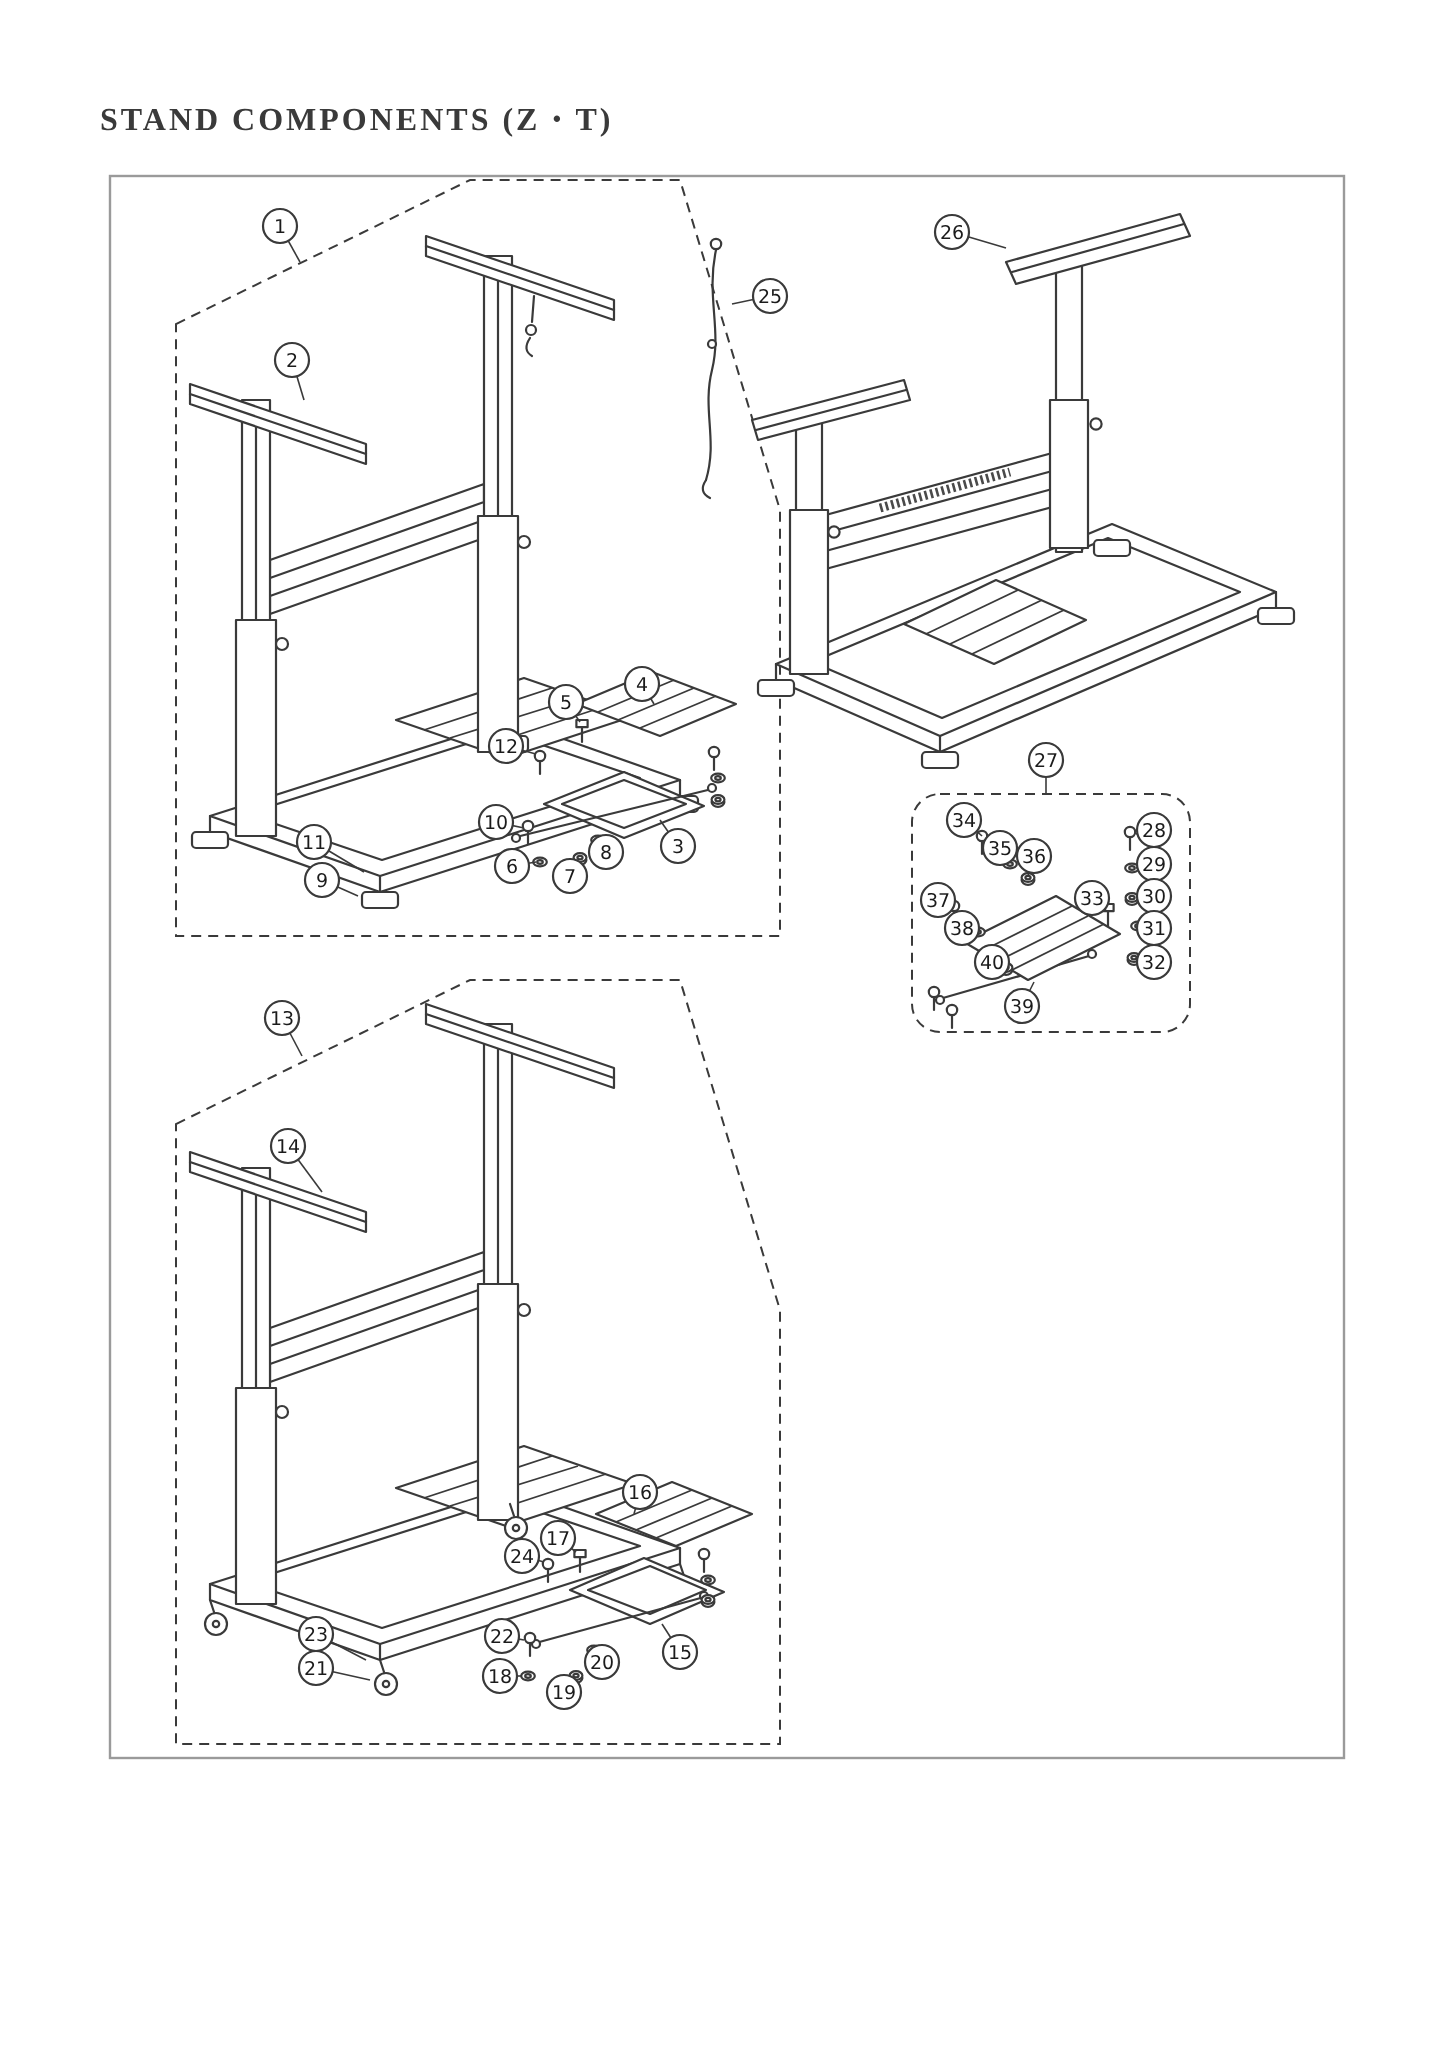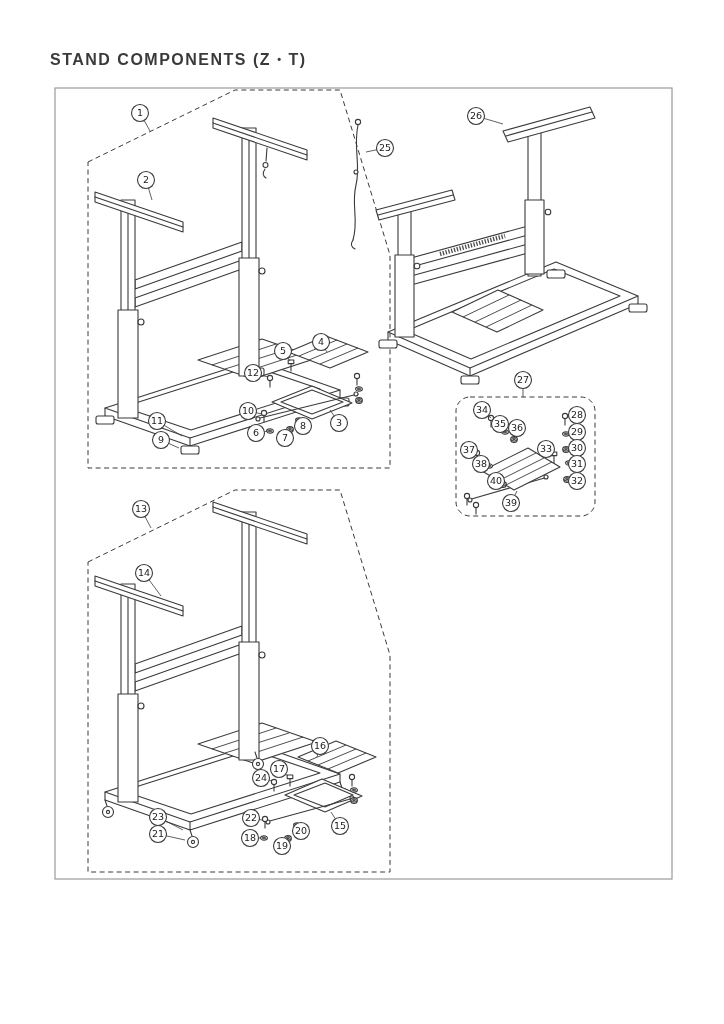--- a/index.html
+++ b/index.html
@@ -1,18 +1,18 @@
 <!DOCTYPE html>
 <html style="--ink: #3a3a3a; --paper: #ffffff;"><head>
 <meta charset="utf-8">
 <style>
   html,body{margin:0;padding:0;}
   body{background:#ffffff;font-family:"DejaVu Sans",sans-serif;}
   .page{position:relative;width:724px;height:1024px;background:var(--paper,#ffffff);overflow:hidden;}
-  .title{position:absolute;left:50px;top:50px;margin:0;font-family:Liberation Sans, sans-serif;
+  .title{position:absolute;left:50px;top:50px;margin:0;font-family:Liberation Serif, serif;
          font-size:16px;font-weight:bold;letter-spacing:1.5px;color:var(--ink,#2e2e2e);white-space:pre;}
   svg.diagram{position:absolute;left:0;top:0;}
   .frame{fill:none;stroke:#9a9a9a;stroke-width:1.2;}
   .dash{fill:none;stroke:var(--ink,#4a4a4a);stroke-width:1;stroke-dasharray:5 3.5;}
   .ln{fill:none;stroke:var(--ink,#3d3d3d);stroke-width:1.1;stroke-linecap:round;stroke-linejoin:round;}
   .fw{fill:#ffffff;stroke:var(--ink,#3d3d3d);stroke-width:1.1;stroke-linejoin:round;}
   .hat{stroke:var(--ink,#3d3d3d);stroke-width:0.9;}
   .tickline{stroke:#4a4a4a;stroke-width:4.5;stroke-dasharray:1.3 1.6;fill:none;}
   .leader{stroke:var(--ink,#3d3d3d);stroke-width:0.8;}
   .callout circle{fill:#ffffff;stroke:var(--ink,#2e2e2e);stroke-width:1.1;}

